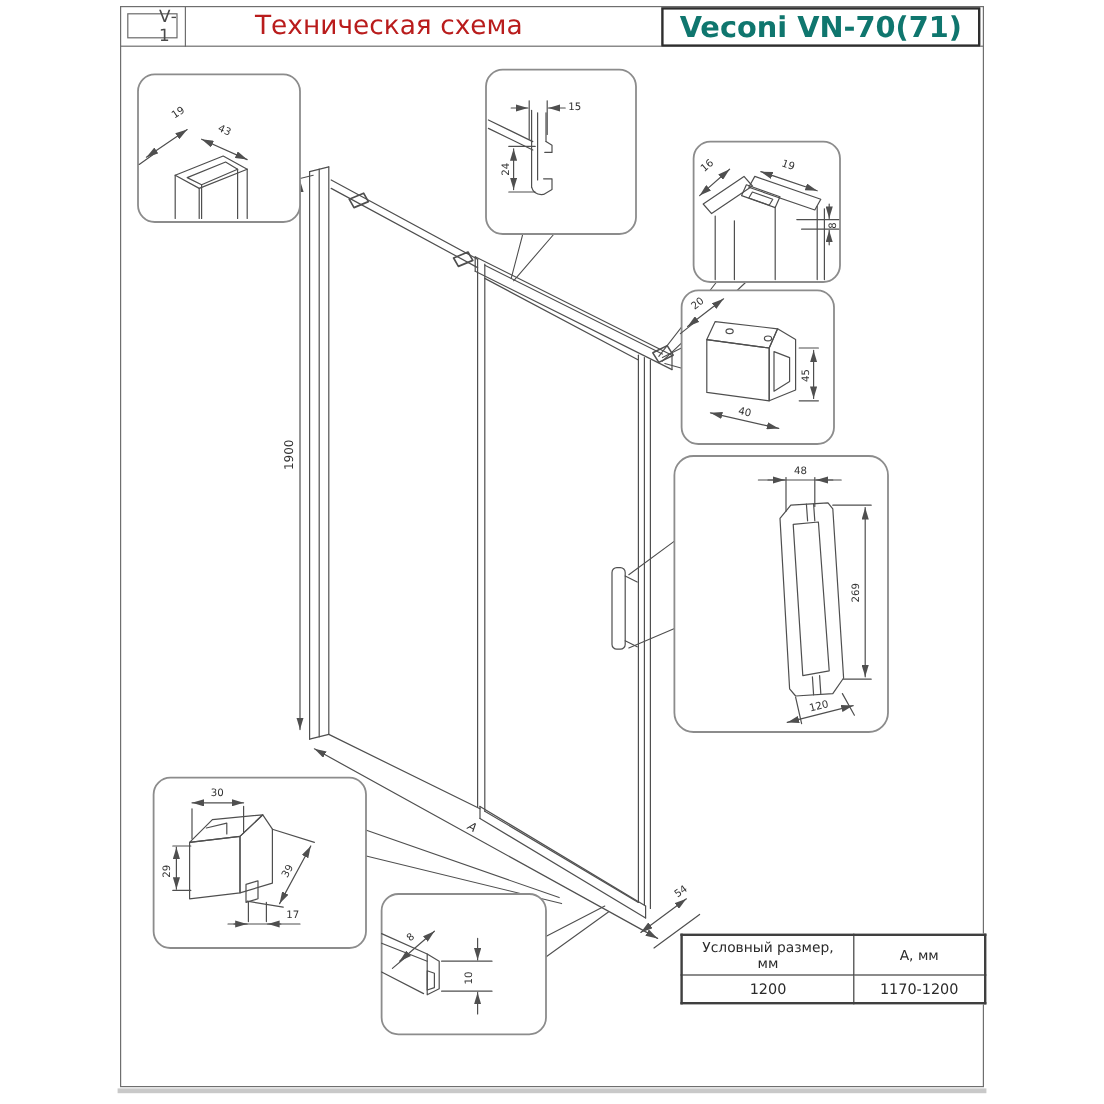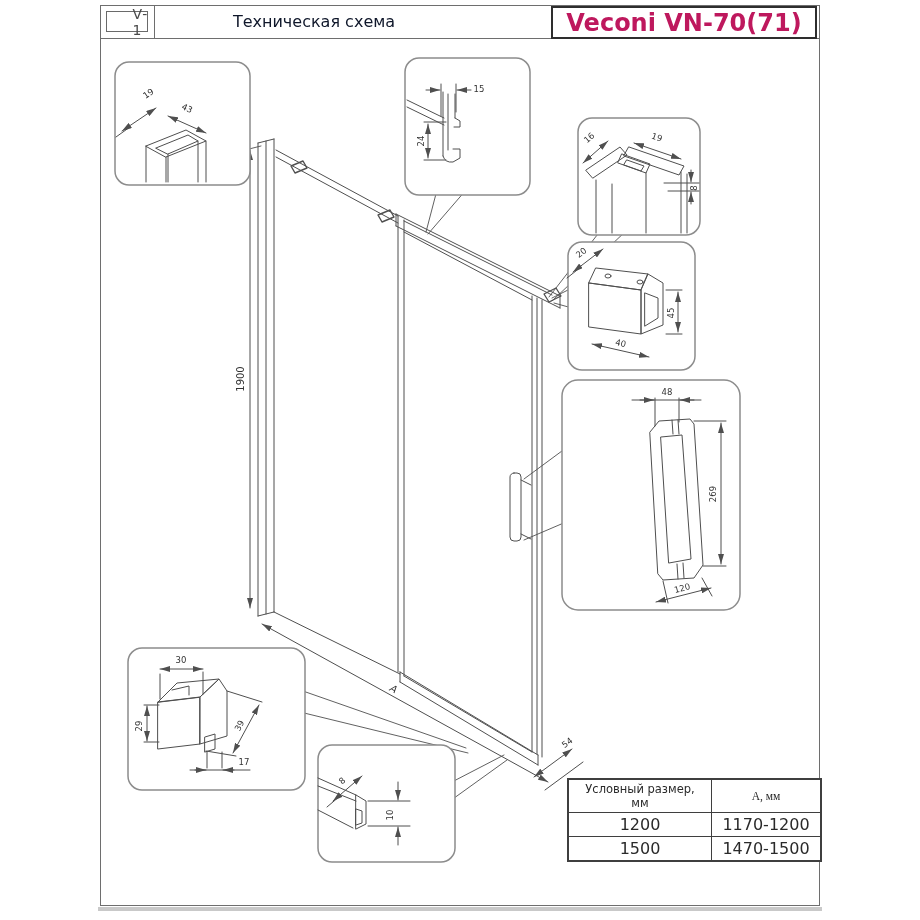--- a/index.html
+++ b/index.html
@@ -2,28 +2,28 @@
 <html><head>
 <meta charset="utf-8">
 <style>
   html,body{margin:0;padding:0;background:#ffffff;}
   body{width:920px;height:920px;position:relative;font-family:"DejaVu Sans","Liberation Sans",sans-serif;overflow:hidden;}
   .frame{position:absolute;left:100px;top:5px;width:720px;height:901px;border:1px solid #6e6e6e;box-sizing:border-box;background:#fff;}
   .bottom-shadow{position:absolute;left:98px;top:907px;width:724px;height:4px;background:#c9c9c9;}
   .header-band{position:absolute;left:100px;top:5px;width:720px;height:34px;border-bottom:1px solid #6e6e6e;box-sizing:border-box;}
   .doc-cell{position:absolute;left:100px;top:5px;width:55px;height:34px;border-right:1px solid #6e6e6e;box-sizing:border-box;}
   .doc-inner{position:absolute;left:6px;top:6px;width:42px;height:21px;border:1px solid #6a6a6a;color:#4a4a4a;font-size:14px;display:flex;align-items:center;justify-content:center;letter-spacing:1px;box-sizing:border-box;padding-left:27px;}
-  .page-title{position:absolute;left:159px;top:5px;width:310px;height:33px;display:flex;align-items:center;justify-content:center;font-size:16px;color:#0f172a;}
-  .product-box{position:absolute;left:551px;top:6px;width:266px;height:33px;border:2px solid #2e2e2e;box-sizing:border-box;display:flex;align-items:center;justify-content:center;font-size:24px;font-weight:600;color:#be185d;background:#fff;}
+  .page-title{position:absolute;left:169px;top:5px;width:310px;height:33px;display:flex;align-items:center;justify-content:center;font-size:22px;color:#b91c1c;}
+  .product-box{position:absolute;left:551px;top:6px;width:266px;height:33px;border:2px solid #2e2e2e;box-sizing:border-box;display:flex;align-items:center;justify-content:center;font-size:24px;font-weight:600;color:#0f766e;background:#fff;}
   svg.drawing{position:absolute;left:100px;top:39px;width:720px;height:866px;}
   table.size-table{position:absolute;left:567px;top:778px;border-collapse:collapse;border:2px solid #3f3f3f;color:#2a2a2a;background:#fff;}
   table.size-table th,table.size-table td{border:1px solid #3f3f3f;text-align:center;font-weight:normal;padding:2px 6px;}
   table.size-table th{width:130px;height:27px;font-size:11.5px;}
-  table.size-table th:last-child{width:96px;font-family:Liberation Serif, serif;}
-  table.size-table td{height:18px;font-size:16px;}
+  table.size-table th:last-child{width:96px;}
+  table.size-table td{height:18px;font-size:12px;}
 </style>
 </head>
 <body>
 
 <div class="frame"></div>
 <div class="bottom-shadow"></div>
 
 <div class="header-band"></div>
 <div class="doc-cell">
   <div class="doc-inner">
@@ -292,18 +292,14 @@
     <tr>
       <th>Условный размер, мм</th>
       <th>А, мм</th>
     </tr>
   </thead>
   <tbody>
     <tr>
       <td>1200</td>
       <td>1170-1200</td>
     </tr>
-    <tr>
-      <td>1500</td>
-      <td>1470-1500</td>
-    </tr>
   </tbody>
 </table>
 
 </body></html>

